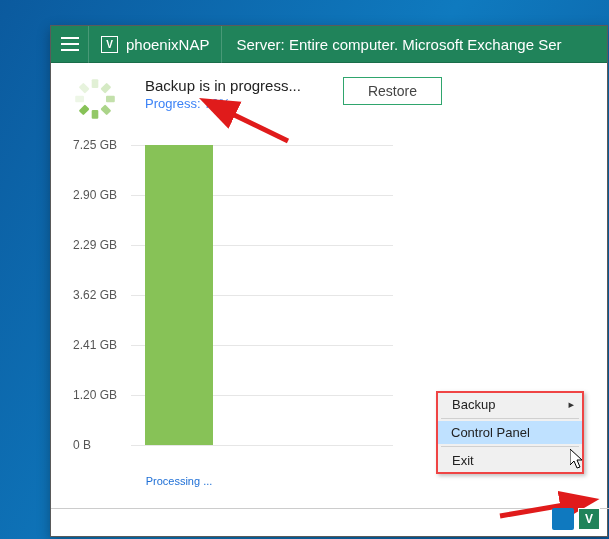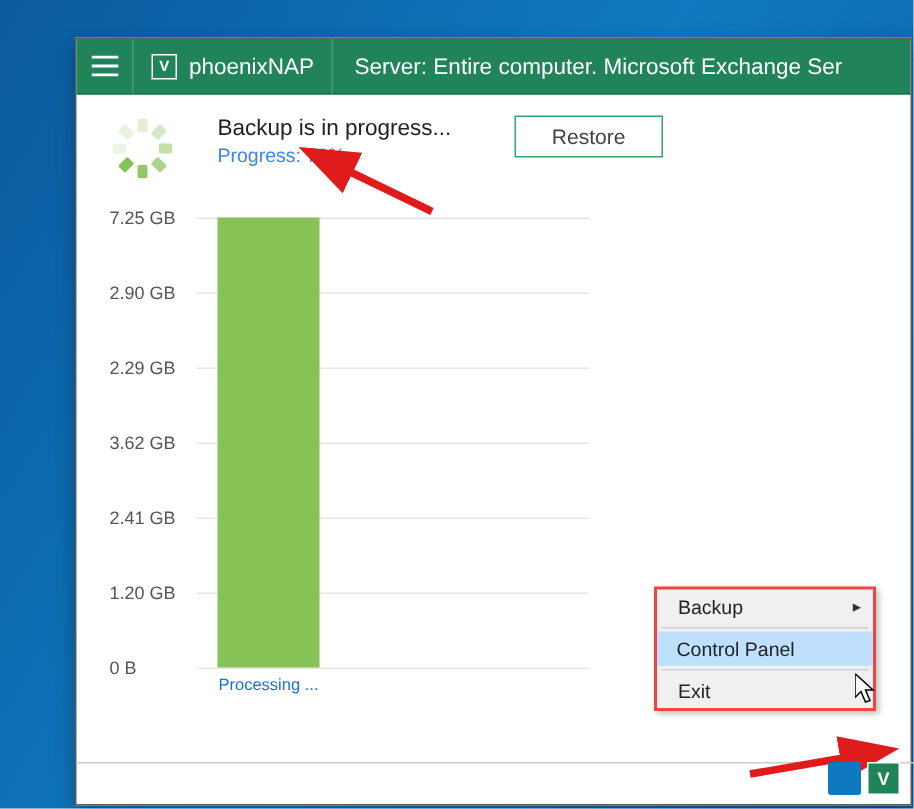--- a/index.html
+++ b/index.html
@@ -32,21 +32,21 @@
     border: 1px solid #2fa56d; background: #fff; color: #444; font-size: 14px;
     padding: 5px 24px; margin-left: 14px; cursor: pointer;
   }
   .spinner { width: 44px; height: 44px; position: relative; }
   .chart-area { position: absolute; left: 22px; top: 82px; width: 320px; height: 300px; }
   .ylabel { position: absolute; left: 0; width: 52px; text-align: left; font-size: 12px; color: #555; transform: translateY(-50%);}
   .gridline { position: absolute; left: 58px; right: 0; height: 1px; background: #e6e6e6; }
   .bar {
     position: absolute; left: 72px; width: 68px; background: #87c257;
   }
-  .xlabel { position: absolute; font-size: 11px; color: #1e6fd6; text-align: center; width: 76px; line-height: 1.15; }
+  .xlabel { position: absolute; font-size: 11px; color: #1e6fd6; text-align: center; width: 76px; line-height: 1.15; margin-top: 24px; }
   .chart-bottom-line { position: absolute; left: -22px; right: -400px; bottom: -64px; height: 1px; background: #ccc; }
   
   .arrow { position: absolute; }
   .arrow svg { overflow: visible; }
   
   .tray-menu {
     position: absolute; left: 436px; top: 391px; width: 148px; background: #f0f0f0;
     border: 2px solid #ef4444; box-shadow: 2px 2px 4px rgba(0,0,0,0.25); font-size: 13px;
   }
   .tray-item { display: flex; align-items: center; justify-content: space-between; height: 23px;

